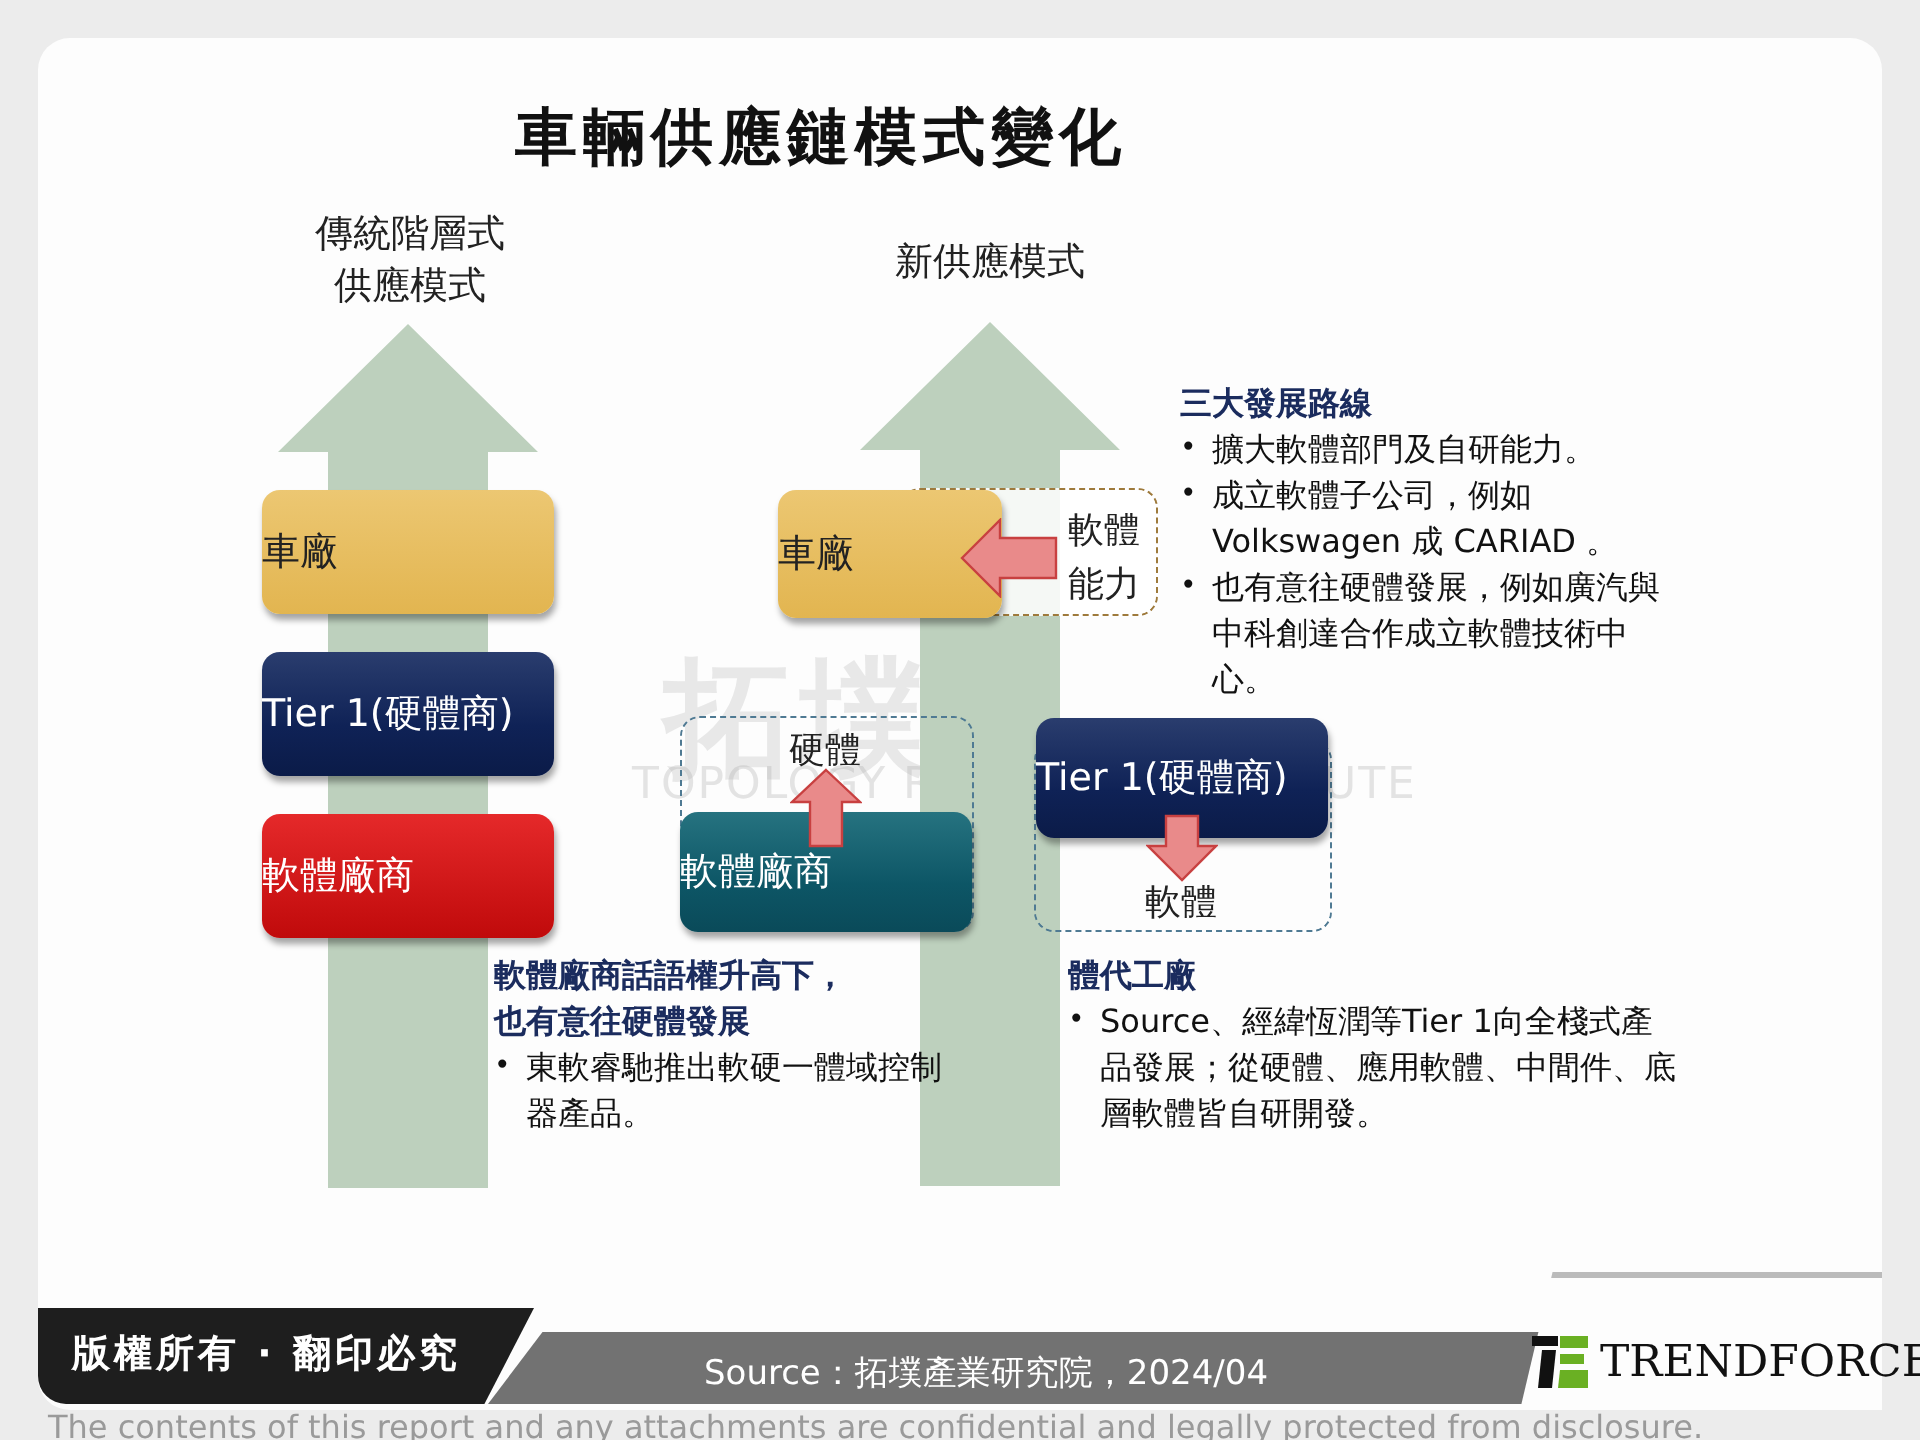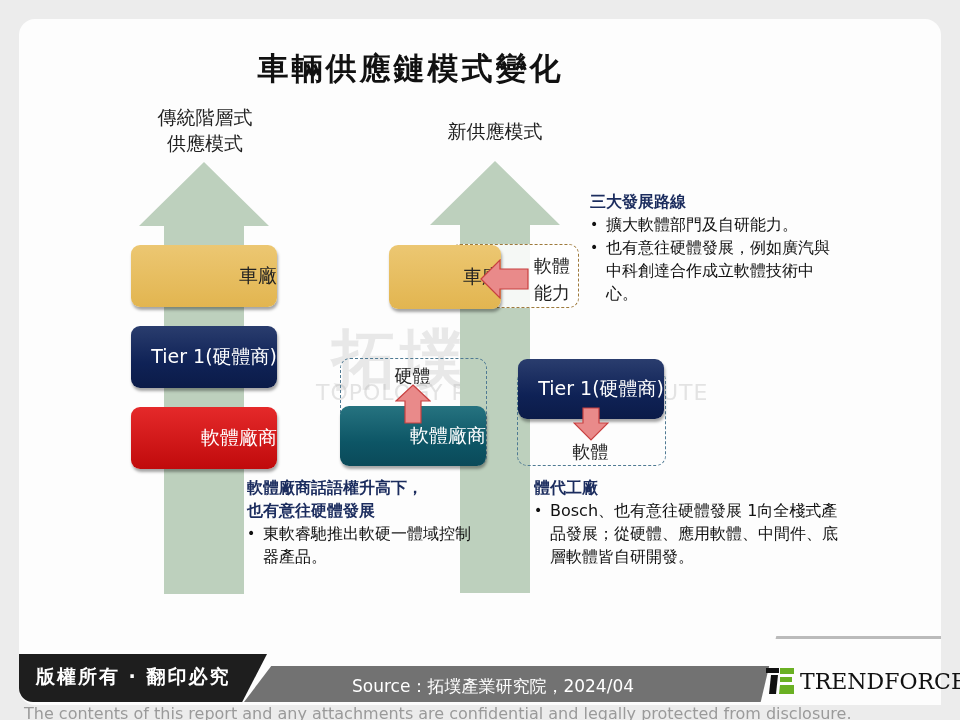--- a/index.html
+++ b/index.html
@@ -1,21 +1,21 @@
 <!DOCTYPE html>
 <html><head>
 <meta charset="utf-8">
 <style>
   html, body { margin:0; padding:0; }
   body { width:960px; height:720px; background:#ececec; position:relative; overflow:hidden; font-family:"DejaVu Sans", sans-serif; }
   .card { position:absolute; left:19px; top:19px; width:922px; height:686px; background:#fdfdfd; border-radius:16px; }
   .title { position:absolute; left:0; top:48px; width:821px; text-align:center; font-family:"DejaVu Serif", serif; font-weight:bold; font-size:31px; letter-spacing:3px; color:#111; }
   .col-title { position:absolute; text-align:center; font-size:19px; color:#222; line-height:26px; }
   .arrow { position:absolute; }
-  .box { position:absolute; border-radius:9px; display:flex; align-items:center; justify-content:flex-end; font-size:19px; box-shadow:1px 3px 3px rgba(0,0,0,0.35); }
+  .box { position:absolute; border-radius:9px; display:flex; align-items:center; justify-content:flex-start; font-size:19px; box-shadow:1px 3px 3px rgba(0,0,0,0.35); }
   .gold { background:linear-gradient(#ecc772, #e2b550); color:#222; }
   .navy { background:linear-gradient(#2a3d6e, #0f2256 60%, #0b1b48); color:#fff; }
   .red { background:linear-gradient(#e5292a, #c00a0b); color:#fff; }
   .teal { background:linear-gradient(#267380, #0d5666 60%, #0a4a59); color:#fff; }
   .dash { position:absolute; border:1.5px dashed #4f7a93; border-radius:10px; }
   .dash-gold { position:absolute; border:1.5px dashed #9e7a3c; border-radius:10px; }
   .lbl { position:absolute; font-size:18px; color:#222; text-align:center; line-height:27px; }
   .watermark { position:absolute; left:332px; top:316px; font-size:64px; font-weight:bold; color:rgba(180,180,180,0.28); letter-spacing:4px; }
   .watermark2 { position:absolute; left:316px; top:380px; font-size:22px; color:rgba(170,170,170,0.30); letter-spacing:1px; }
   .notes { position:absolute; font-size:16px; color:#111; line-height:23px; }
@@ -91,36 +91,37 @@
 </div>
 <svg class="arrow" style="left:573px; top:407px;" width="36" height="34" viewBox="0 0 36 34">
   <polygon points="10,1 26,1 26,16 35,16 18,33 1,16 10,16" fill="#e98a8a" stroke="#c84040" stroke-width="1.2"></polygon>
 </svg>
 <div class="lbl" style="left:517px; top:438px; width:147px;">軟體</div>
 
 <div class="notes" style="left:590px; top:190px; width:240px;">
   <div class="head">三大發展路線</div>
   <ul>
     <li>擴大軟體部門及自研能力。</li>
+    <li>成立軟體子公司，例如 Volkswagen 成 CARIAD 。</li>
     <li>也有意往硬體發展，例如廣汽與中科創達合作成立軟體技術中心。</li>
   </ul>
 </div>
 
 <div class="notes" style="left:247px; top:476px; width:228px;">
   <div class="head">軟體廠商話語權升高下，</div>
   <div class="head">也有意往硬體發展</div>
   <ul>
     <li>東軟睿馳推出軟硬一體域控制器產品。</li>
   </ul>
 </div>
 
 <div class="notes" style="left:534px; top:476px; width:305px;">
   <div class="head">體代工廠</div>
   <ul>
-    <li>Bosch、也有意往硬體發展 1向全棧式產品發展；從硬體、應用軟體、中間件、底層軟體皆自研開發。</li>
+    <li>Source、經緯恆潤等Tier 1向全棧式產品發展；從硬體、應用軟體、中間件、底層軟體皆自研開發。</li>
   </ul>
 </div>
 
 <div class="footer-gray"></div>
 <div class="footer-dark"></div>
 <div class="footer-logo-bg"></div>
 <div class="copyright">版權所有 · 翻印必究</div>
 <div class="source">Source：拓墣產業研究院，2024/04</div>
 <div class="logo">
   <svg width="28" height="26" viewBox="0 0 28 26">

